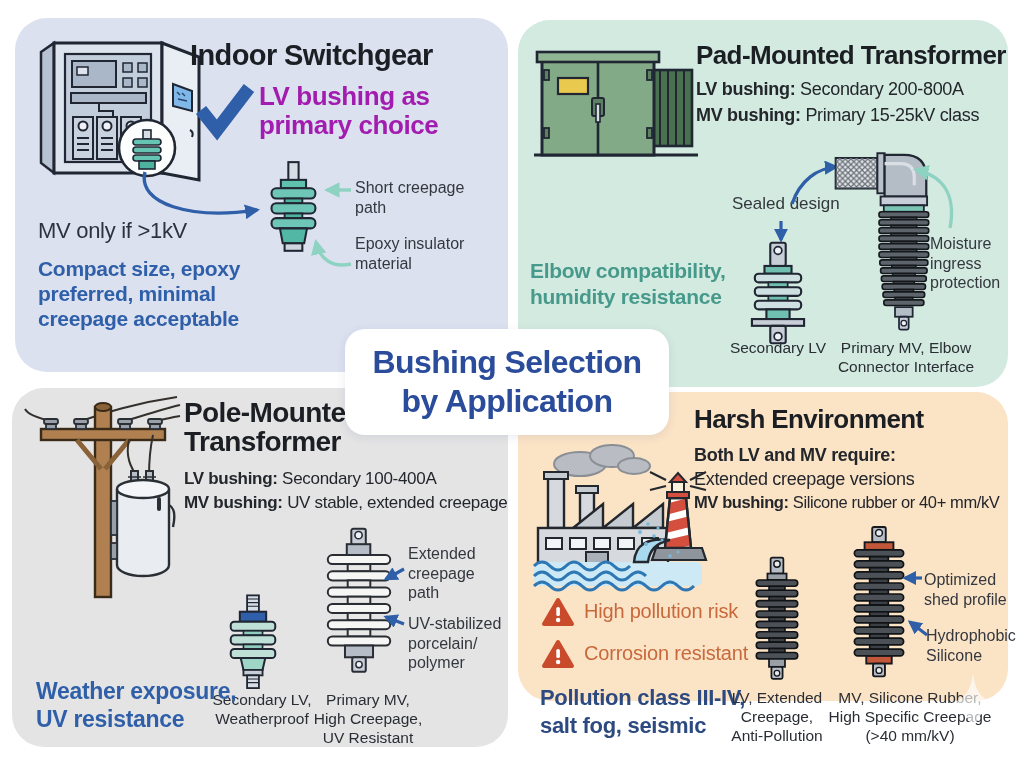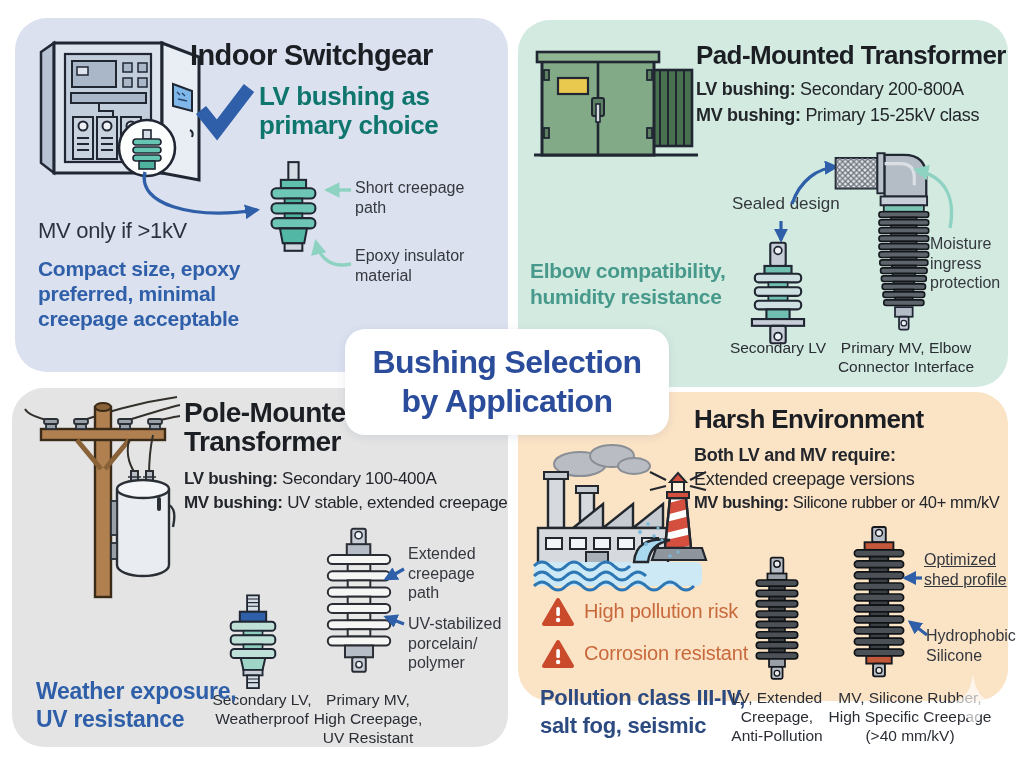--- a/index.html
+++ b/index.html
@@ -6,21 +6,21 @@
   #stage{position:relative;width:1024px;height:765px;background:#ffffff;overflow:hidden;
          font-family:"Liberation Sans",sans-serif;color:#22252a;}
   .card{position:absolute;border-radius:32px;}
   .abs{position:absolute;}
   .title{font-weight:700;color:#1b1e23;letter-spacing:-0.6px;line-height:1.05;margin:0;}
   .pre{white-space:pre-line;}
   .spec{margin:0;white-space:nowrap;letter-spacing:-0.3px;font-size:18px;color:#23262b;line-height:1.3;}
   .spec .bold{font-weight:700;}
   .ann{font-size:16px;color:#34383e;line-height:1.22;}
   .cap{font-size:15.5px;color:#2a2e34;line-height:1.24;text-align:center;}
-  .check-note{font-size:26px;font-weight:700;color:#0f766e;line-height:1.12;letter-spacing:-0.4px;}
+  .check-note{font-size:26px;font-weight:700;color:#a21caf;line-height:1.12;letter-spacing:-0.4px;}
   .mv-note{font-size:22px;color:#2c3340;letter-spacing:-0.3px;}
   .blue-sum{font-size:21px;font-weight:700;color:#2e5fa8;line-height:1.2;letter-spacing:-0.3px;}
   .teal-sum{font-size:21px;font-weight:700;color:#479a8b;line-height:1.25;letter-spacing:-0.3px;}
   .navy-sum{font-size:21px;font-weight:700;color:#2c4a80;line-height:1.25;letter-spacing:-0.3px;}
   .warn-txt{font-size:20px;color:#c8693c;letter-spacing:-0.2px;}
   #center-box{position:absolute;left:345px;top:329px;width:324px;height:106px;background:#fff;
       border-radius:20px;display:flex;align-items:center;justify-content:center;text-align:center;
       box-shadow:0 2px 10px rgba(40,60,100,0.10);}
   #center-box .t{font-size:32px;font-weight:700;color:#2a4c9b;line-height:1.22;letter-spacing:-0.6px;}
   svg{display:block;overflow:visible;}
@@ -110,21 +110,21 @@
 
     <svg class="abs" style="left:302px;top:166px" width="36" height="12" viewBox="0 0 36 12">
       <path d="M34,6 L10,6" fill="none" stroke="#8ed2c2" stroke-width="3.4" marker-end="url(#mt)"></path>
     </svg>
     <div class="ann pre abs" style="left:340px;top:160px;">Short creepage
 path</div>
 
     <svg class="abs" style="left:292px;top:214px" width="46" height="36" viewBox="0 0 46 36">
       <path d="M44,32 C26,36 13,28 9,10" fill="none" stroke="#8ed2c2" stroke-width="3.4" marker-end="url(#mt)"></path>
     </svg>
-    <div class="ann pre abs" style="left:340px;top:228px;">Epoxy insulator
+    <div class="ann pre abs" style="left:340px;top:216px;">Epoxy insulator
 material</div>
 
     <div class="mv-note abs" style="left:23px;top:200px;">MV only if &gt;1kV</div>
     <div class="blue-sum pre abs" style="left:23px;top:238px;">Compact size, epoxy
 preferred, minimal
 creepage acceptable</div>
   </div>
 
   <div class="card" style="left:518px;top:6px;width:490px;height:367px;background:#d3eae0;margin-top:14px;">
 
@@ -450,21 +450,21 @@
       <circle cx="33" cy="171" r="3.5" fill="#e8eaec" stroke="#15181d" stroke-width="1.6"></circle>
     </svg>
 
     <div class="cap pre abs" style="left:200px;top:296px;width:118px;">LV, Extended
 Creepage,
 Anti-Pollution</div>
     <div class="cap pre abs" style="left:304px;top:296px;width:176px;">MV, Silicone Rubber,
 High Specific Creepage
 (&gt;40 mm/kV)</div>
 
-    <div class="ann pre abs" style="left:406px;top:158px;text-decoration:underline;">Optimized
+    <div class="ann pre abs" style="left:406px;top:178px;">Optimized
 shed profile</div>
     <svg class="abs" style="left:378px;top:180px" width="28" height="12" viewBox="0 0 28 12">
       <path d="M26,6 L9,6" fill="none" stroke="#2e5fa8" stroke-width="3.2" marker-end="url(#mb)"></path>
     </svg>
     <div class="ann pre abs" style="left:408px;top:234px;">Hydrophobic
 Silicone</div>
     <svg class="abs" style="left:382px;top:224px" width="30" height="22" viewBox="0 0 30 22">
       <path d="M27,19 L10,6" fill="none" stroke="#2e5fa8" stroke-width="3.2" marker-end="url(#mb)"></path>
     </svg>
 

